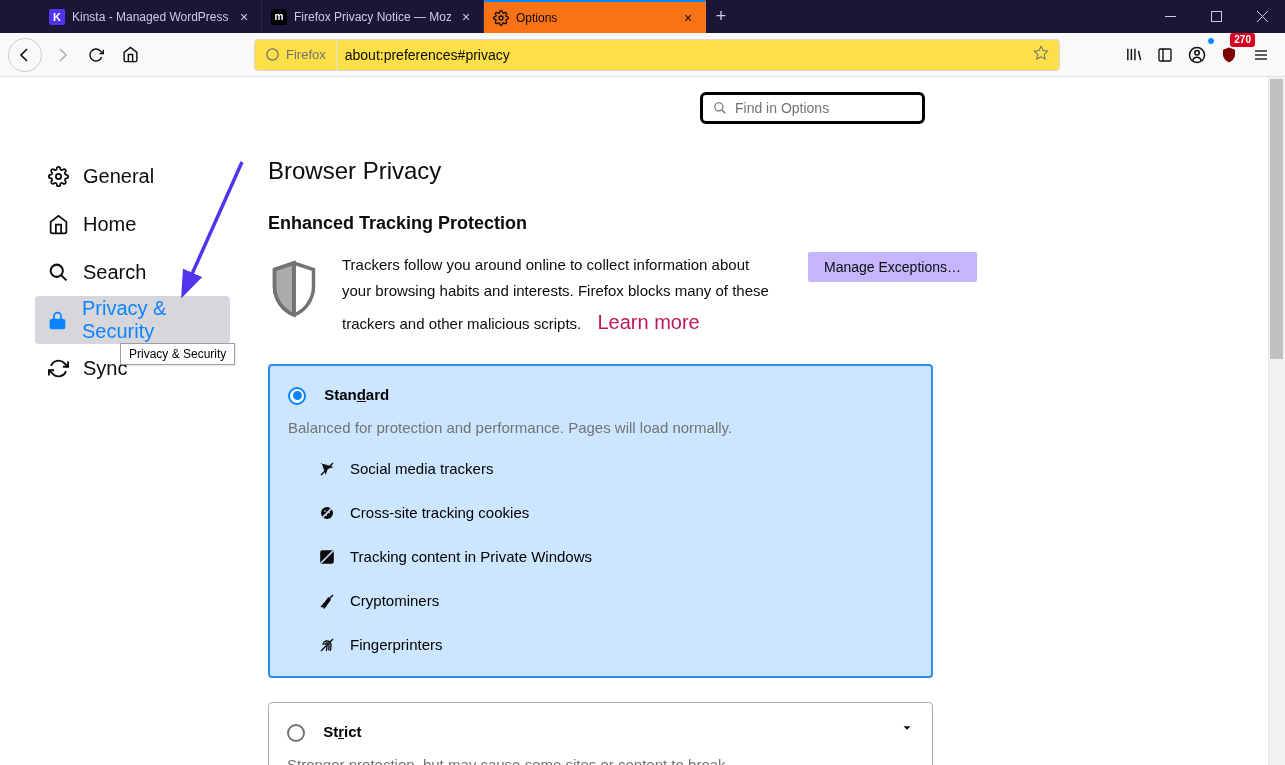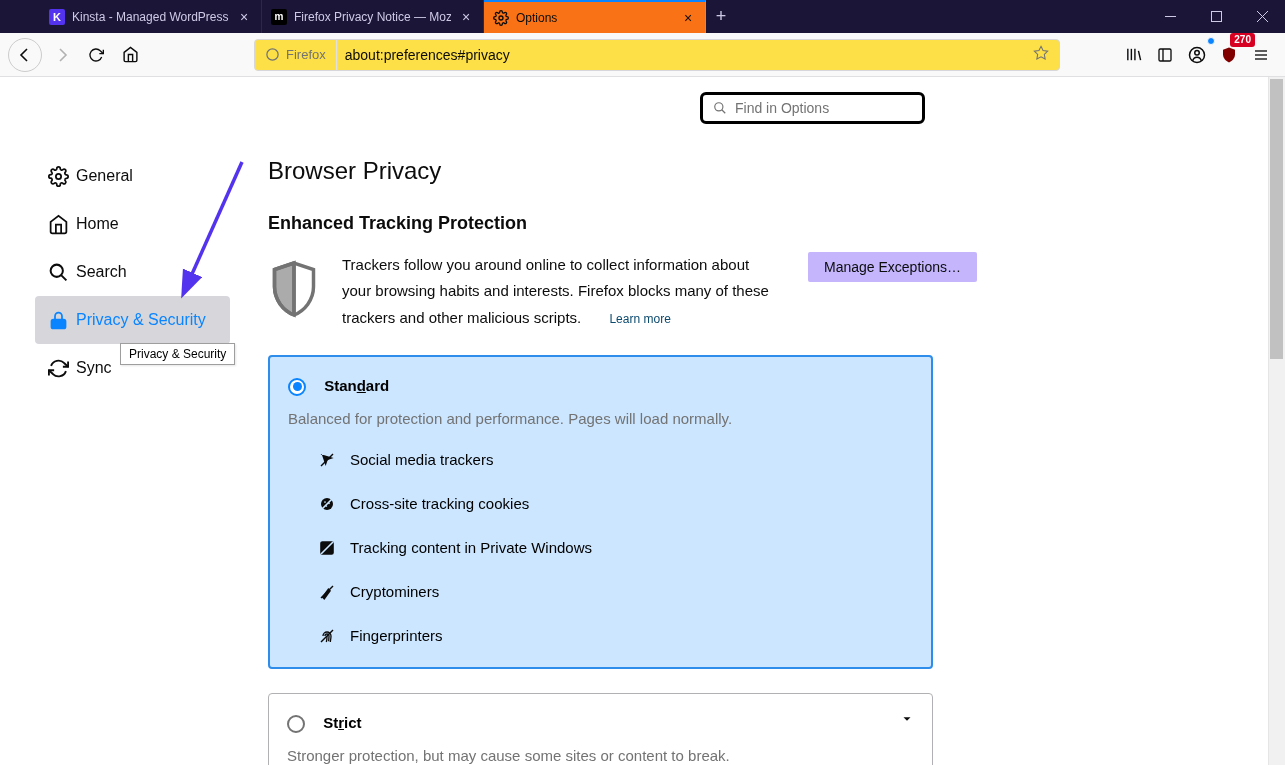--- a/index.html
+++ b/index.html
@@ -33,35 +33,35 @@
 .urlbar .star{padding:0 10px;color:#737373;}
 .rightbtns{margin-left:auto;display:flex;gap:0px;align-items:center;}
 .badge{position:absolute;top:-6px;right:-10px;background:#d70022;color:#fff;font-size:10px;font-weight:700;padding:1px 4px;border-radius:3px;line-height:1.2;}
 .dot-notif{position:absolute;top:-2px;right:-2px;width:8px;height:8px;background:#0a84ff;border-radius:50%;border:1px solid #f9f9fa;}
 
 
 .content { position:absolute; top:77px; left:0; right:0; bottom:0; background:#fff; display:flex; }
 .scrollbar-track{ position:absolute; right:0; top:77px; bottom:0; width:17px; background:#f1f1f1; border-left:1px solid #e5e5e5;}
 .scrollbar-thumb{ position:absolute; right:2px; top:2px; width:13px; height:280px; background:#c1c1c1; border-radius:0;}
 .sidebar { width:230px; padding-top:75px; padding-left:35px; }
-.side-item { display:flex;align-items:center;gap:7px;height:48px;padding-left:12px;font-size:16px;color:#0c0c0d;border-radius:4px;cursor:default; }
+.side-item { display:flex;align-items:center;gap:14px;height:48px;padding-left:12px;font-size:20px;color:#0c0c0d;border-radius:4px;cursor:default; }
 .side-item.selected { background:#d7d7db;color:#0a84ff; }
 .side-item .side-icon{width:22px;display:flex;align-items:center;justify-content:center;}
 .tooltip-box{position:absolute;left:120px;top:343px;border:1px solid #9e9e9e;background:#fff;font-size:12px;padding:3px 8px;box-shadow:1px 1px 2px rgba(0,0,0,0.1);}
 
 .main { flex:1; padding:18px 0 0 38px; }
 .findbox { position:absolute; right:360px; top:15px; width:225px;height:32px;border:3px solid #000000;border-radius:6px;display:flex;align-items:center;padding:0 10px;color:#737373;gap:8px;font-size:14px;}
 
 h1.page-title{font-size:24px;font-weight:400;color:#0c0c0d;margin-top:62px;}
 h2.section-title{font-size:18px;font-weight:700;color:#0c0c0d;margin-top:28px;}
 
 .etp-row{display:flex;gap:22px;margin-top:18px;align-items:flex-start;}
 .shield-svg{flex-shrink:0;margin-top:6px;}
 .etp-text{font-size:15px;color:#0c0c0d;line-height:1.75;max-width:430px;}
-.learn-link{color:#0c4a6e;font-size:12px;margin-left:24px;}
+.learn-link{color:#be185d;font-size:20px;margin-left:12px;}
 .manage-btn{background:#c4b5fd;border:none;padding:7px 16px;font-size:14px;color:#0c0c0d;margin-left:14px;border-radius:2px;flex-shrink:0;}
 
 .option-card{border:1px solid #b1b1b3;border-radius:4px;padding:20px 20px 22px 18px;margin-top:24px;width:665px;font-size:15px;position:relative;}
 .option-card.selected{background:#cce6ff;border:2px solid #2e8dea;}
 .option-card .radio{width:18px;height:18px;border:2px solid #0a84ff;border-radius:50%;display:inline-flex;align-items:center;justify-content:center;margin-right:14px;vertical-align:middle;background:#fff;}
 .option-card .radio .dot{width:9px;height:9px;background:#0a84ff;border-radius:50%;}
 .option-card.notsel .radio{border-color:#737373;}
 .option-card .opt-title{font-weight:700;display:inline;}
 .option-card .opt-desc{margin-top:14px;margin-left:0px;color:#737373;}
 .option-card .chev{position:absolute;right:18px;top:18px;color:#0c0c0d;}

